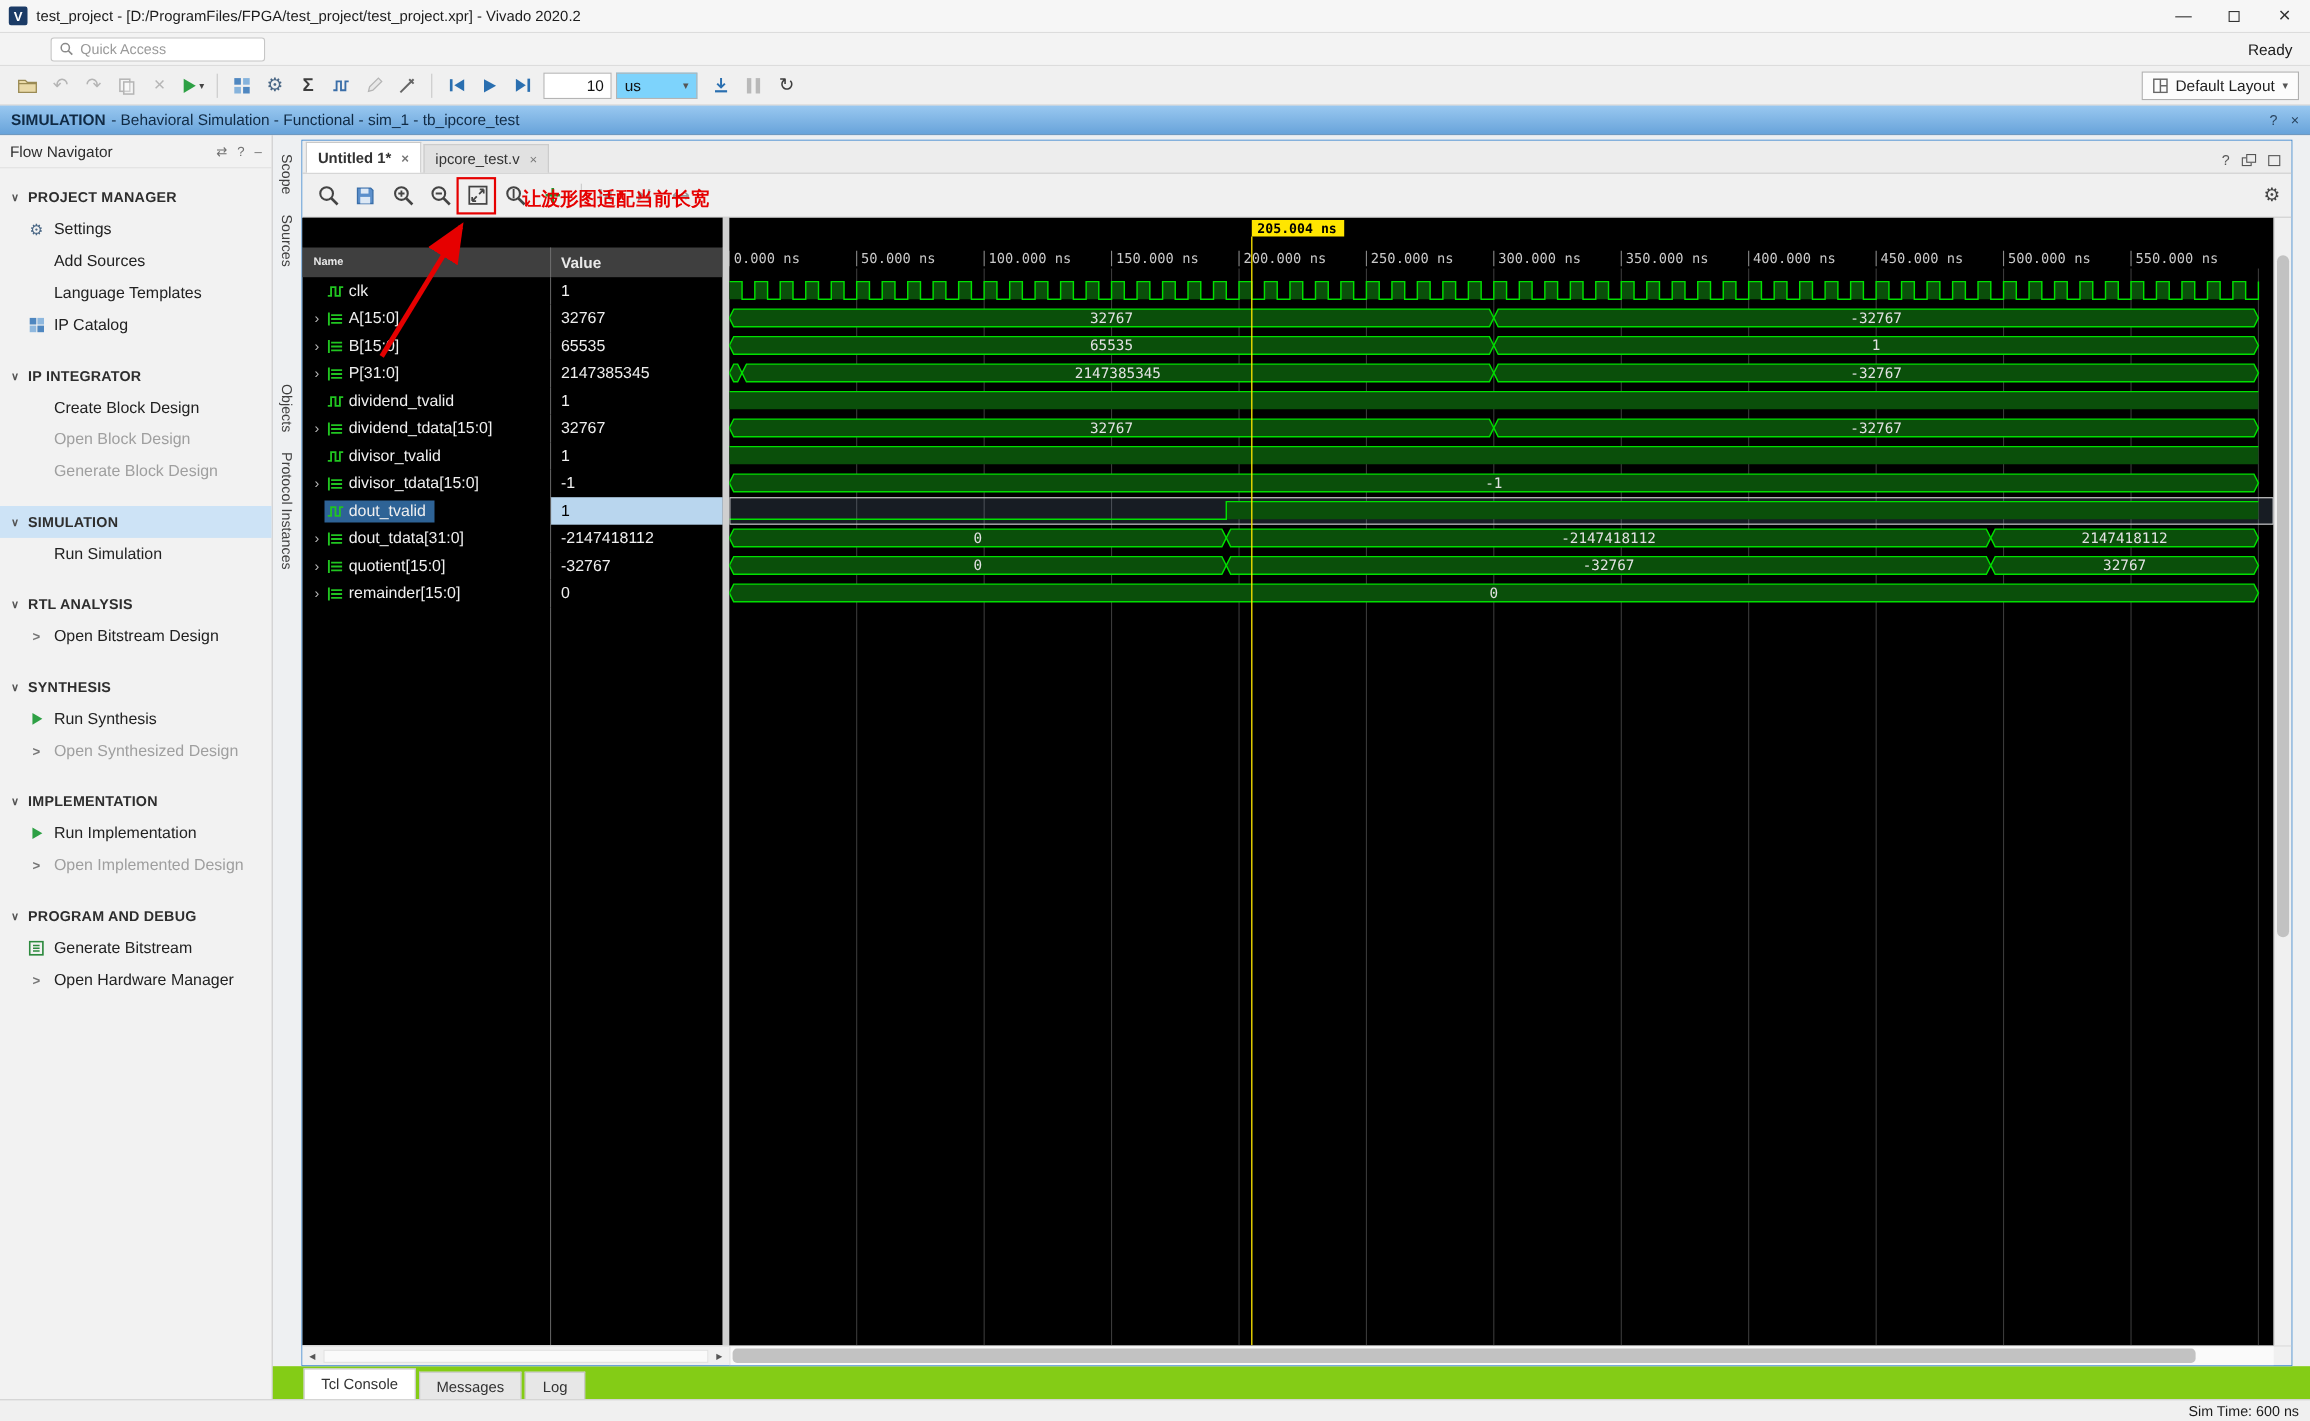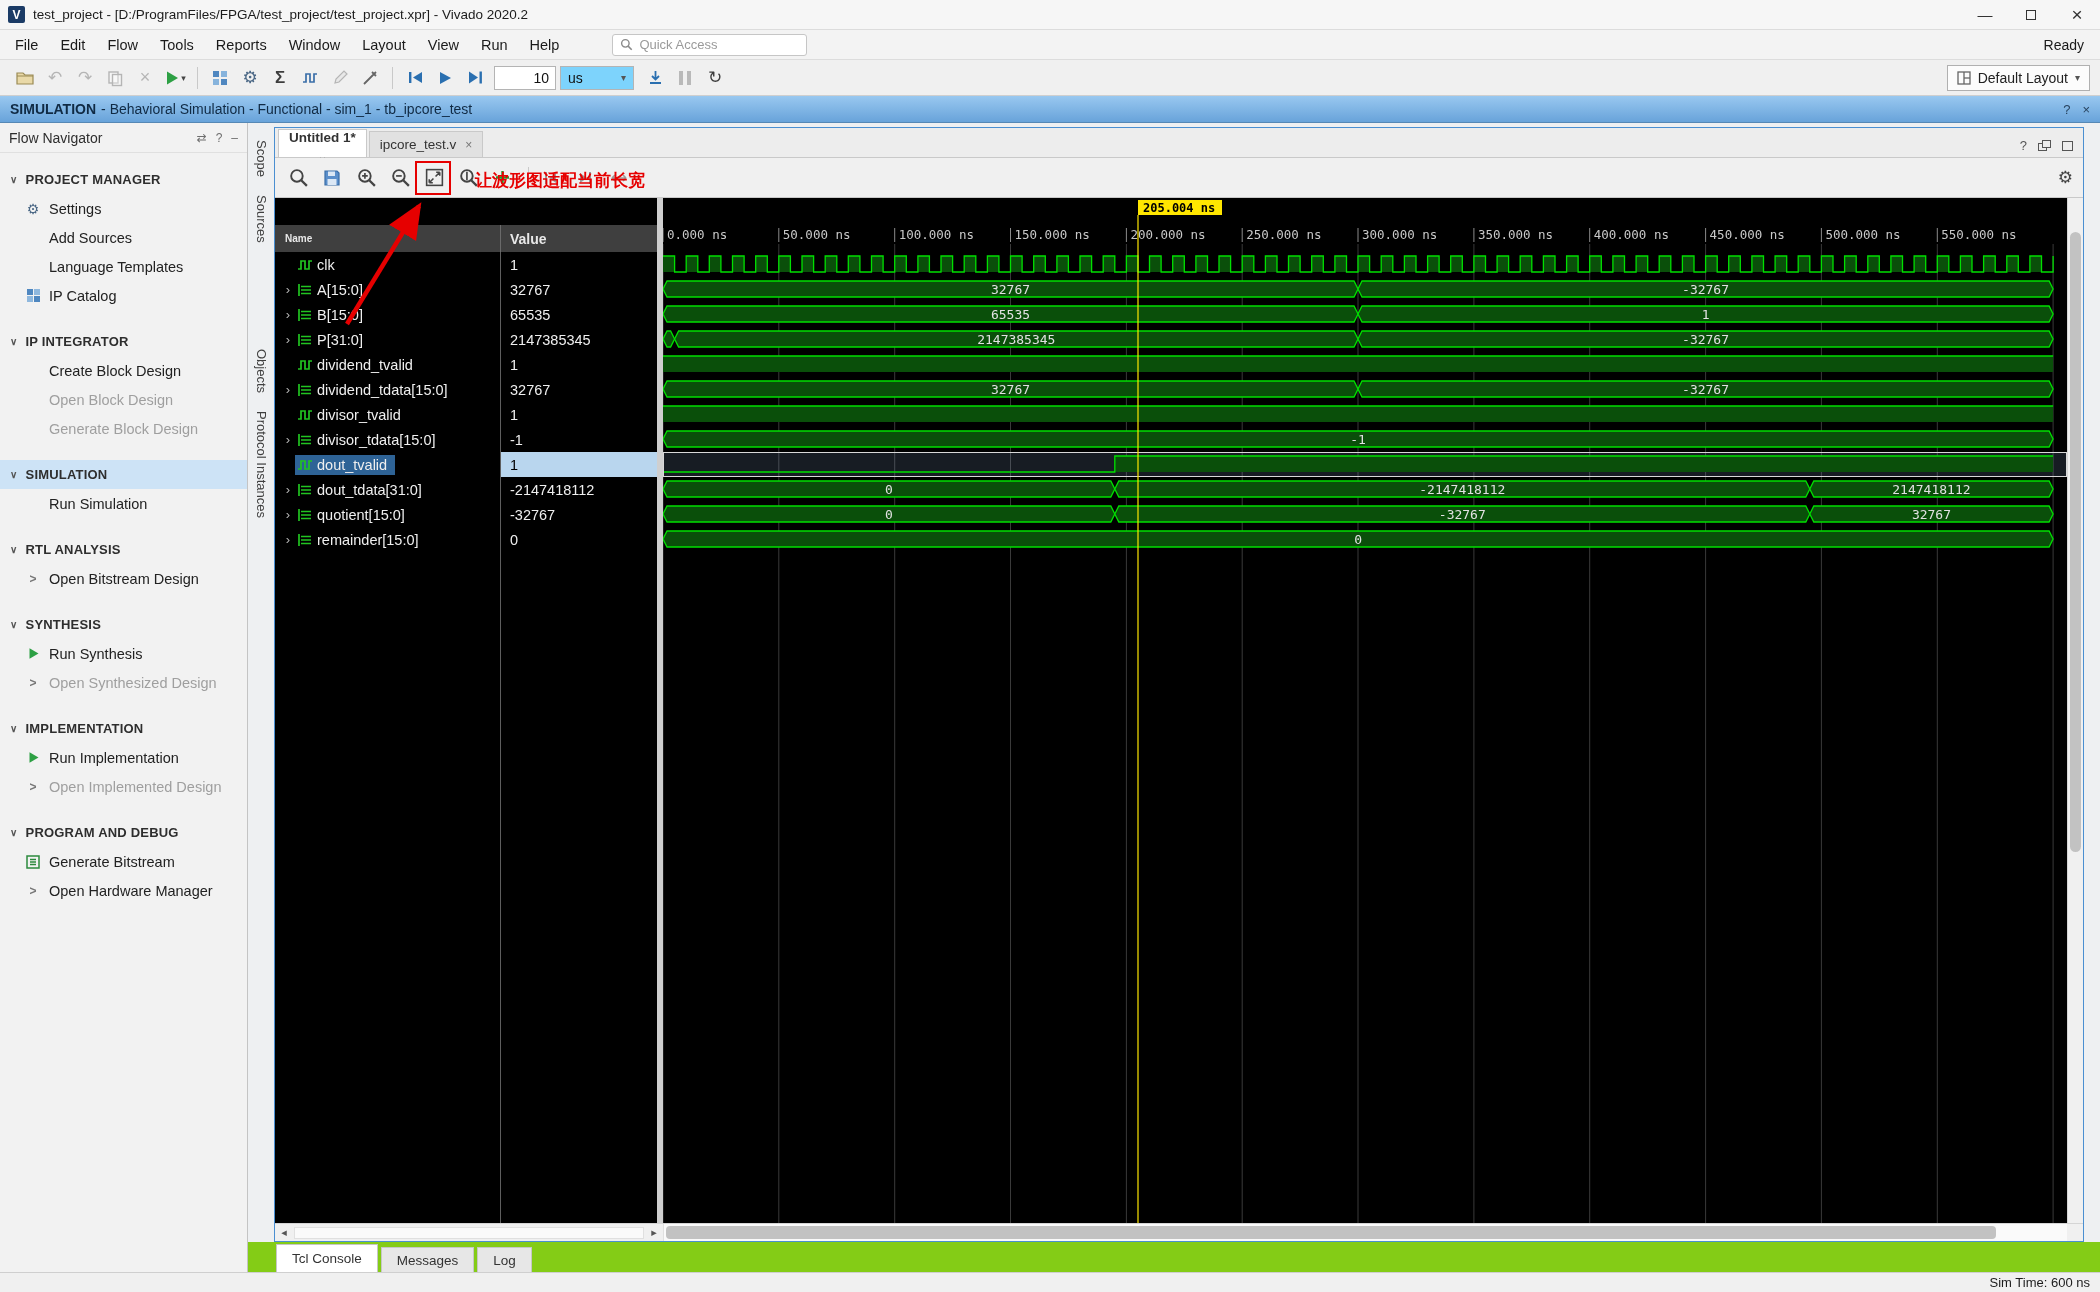--- a/index.html
+++ b/index.html
@@ -62,21 +62,21 @@
   .workarea{flex:1 1 auto;display:flex;flex-direction:column;min-width:0;background:#eef0f2;}
   .work-row{flex:1 1 auto;display:flex;min-height:0;}
   .sidetabs{width:26px;flex:0 0 auto;display:flex;flex-direction:column;align-items:center;padding-top:8px;}
   .side-tab{writing-mode:vertical-rl;font-size:13px;color:#3f3f3f;padding:9px 0;}
   .side-tab:nth-child(3){margin-top:88px;}
 
   
   .wavewin{width:1810px;flex:0 0 auto;margin-top:4px;border:1px solid #4a8fd1;background:#f0f0f0;display:flex;flex-direction:column;position:relative;}
   .wtabs{height:30px;display:flex;align-items:flex-end;background:#ededed;border-bottom:1px solid #c9c9c9;padding-left:3px;flex:0 0 auto;}
   .wtab{height:26px;display:flex;align-items:center;gap:9px;padding:0 10px;font-size:13.5px;color:#333;background:#e1e1e1;border:1px solid #c9c9c9;border-bottom:none;margin-right:2px;}
-  .wtab.active{background:#fff;font-weight:bold;height:28px;flex-direction:column;}
+  .wtab.active{background:#fff;font-weight:bold;height:28px;}
   .wtab-close{color:#777;font-size:12px;}
   .wtabs-right{margin-left:auto;display:flex;align-items:center;gap:11px;padding:0 10px 4px 0;color:#555;font-size:13px;}
   .wicon-rect{width:11px;height:10px;border:1.4px solid #555;display:inline-block;}
   .wicon-float{position:relative;width:13px;height:11px;display:inline-block;}
   .wicon-float i{position:absolute;border:1.3px solid #555;width:9px;height:8px;display:block;}
   .wicon-float i:first-child{left:0;bottom:0;background:#ededed;}
   .wicon-float i:last-child{right:0;top:0;background:#ededed;}
 
   .wtoolbar{height:40px;display:flex;align-items:center;background:#f0f0f0;border-bottom:1px solid #c9c9c9;padding-left:8px;flex:0 0 auto;}
   .wbtn{width:30px;height:30px;margin-right:4px;display:flex;align-items:center;justify-content:center;flex:0 0 auto;}
@@ -140,32 +140,20 @@
       <span class="win-btn">
           <span class="win-max-rect"></span>
         </span>
       <span class="win-btn" style="font-size:19px;">
           <span>×</span>
         </span>
     </div>
   </div>
 
   <div class="menubar">
-    <span style="display:flex;">
-        <span class="menu-item">File</span>
-        <span class="menu-item">Edit</span>
-        <span class="menu-item">Flow</span>
-        <span class="menu-item">Tools</span>
-        <span class="menu-item">Reports</span>
-        <span class="menu-item">Window</span>
-        <span class="menu-item">Layout</span>
-        <span class="menu-item">View</span>
-        <span class="menu-item">Run</span>
-        <span class="menu-item">Help</span>
-      </span>
     <div class="quick-access">
       <svg width="13" height="13" viewBox="0 0 16 16">
           <circle cx="6.6" cy="6.6" r="4.6" fill="none" stroke="#8a8a8a" stroke-width="1.7"></circle>
           <line x1="10" y1="10" x2="14.4" y2="14.4" stroke="#8a8a8a" stroke-width="1.9"></line>
         </svg>
       <span>Quick Access</span>
     </div>
     <span class="ready-label">Ready</span>
   </div>
 

